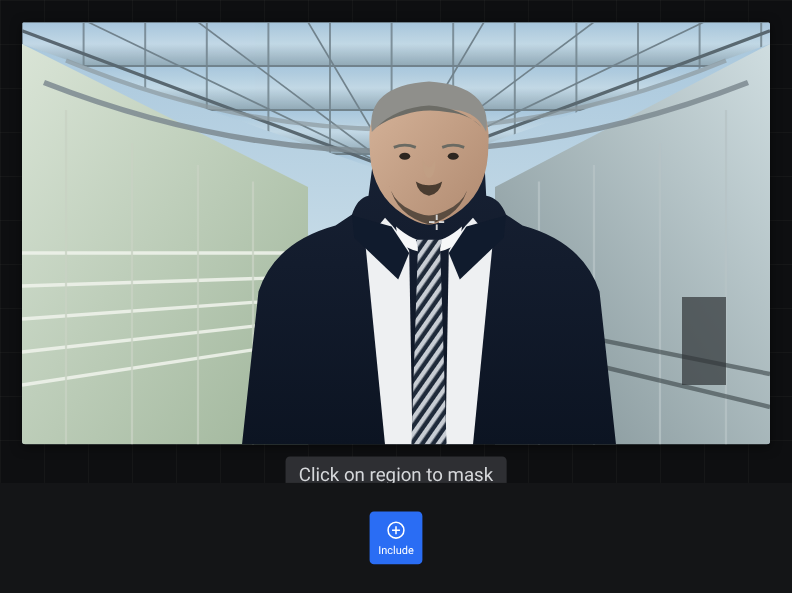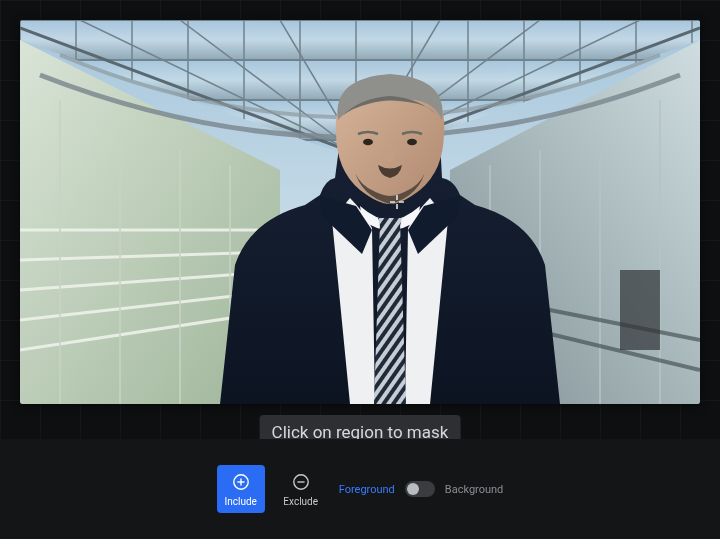--- a/index.html
+++ b/index.html
@@ -252,31 +252,15 @@
     <div class="mode-btn active">
       <span class="icon-wrap">
         <svg width="18" height="18" viewBox="0 0 18 18">
             <circle cx="9" cy="9" r="7.2" fill="none" stroke="#ffffff" stroke-width="1.4"></circle>
             <line x1="9" y1="5.4" x2="9" y2="12.6" stroke="#ffffff" stroke-width="1.4"></line>
             <line x1="5.4" y1="9" x2="12.6" y2="9" stroke="#ffffff" stroke-width="1.4"></line>
           </svg>
       </span>
       <span>Include</span>
     </div>
-    <div class="mode-btn">
-      <span class="icon-wrap">
-        <svg width="18" height="18" viewBox="0 0 18 18">
-            <circle cx="9" cy="9" r="7.2" fill="none" stroke="#c7c9cc" stroke-width="1.4"></circle>
-            <line x1="5.4" y1="9" x2="12.6" y2="9" stroke="#c7c9cc" stroke-width="1.4"></line>
-          </svg>
-      </span>
-      <span>Exclude</span>
-    </div>
   </div>
 
-  <div class="toggle-row">
-    <span class="fg">Foreground</span>
-    <div class="switch">
-      <div class="knob"></div>
-    </div>
-    <span class="bg">Background</span>
-  </div>
 </div>
 
 </body></html>

